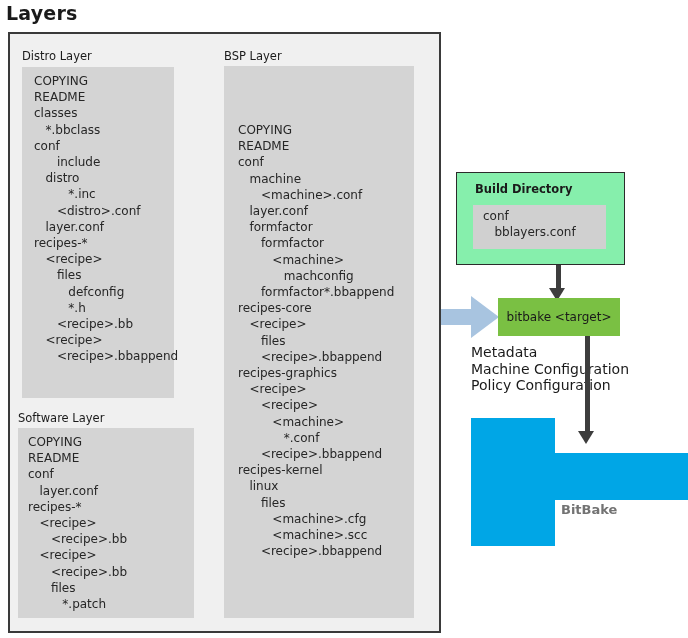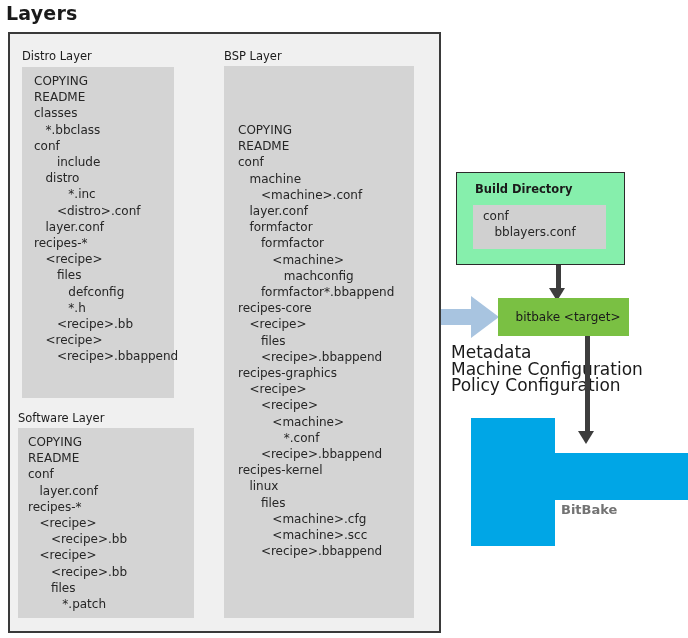--- a/index.html
+++ b/index.html
@@ -103,21 +103,20 @@
     left: 498px;
     top: 298px;
     width: 122px;
     height: 38px;
     background: #7ac043;
     display: flex;
     align-items: center;
     justify-content: center;
     font-size: 12px;
     color: #1a1a1a;
-    padding-left: 9px;
   }
   .arrow-shaft {
     position: absolute;
     background: #3d3d3d;
     width: 5px;
   }
   .arrow-head-down {
     position: absolute;
     width: 0; height: 0;
     border-left: 8px solid transparent;
@@ -134,23 +133,23 @@
     position: absolute;
     left: 441px;
     top: 296px;
     width: 58px;
     height: 42px;
   }
 
   
   .meta-text {
     position: absolute;
-    left: 451px;
+    left: 471px;
     top: 344px;
-    font-size: 17px;
+    font-size: 14px;
     line-height: 16.5px;
     color: #1a1a1a;
   }
 
   
   .bitbake-shape {
     position: absolute;
     left: 471px;
     top: 418px;
     width: 217px;

